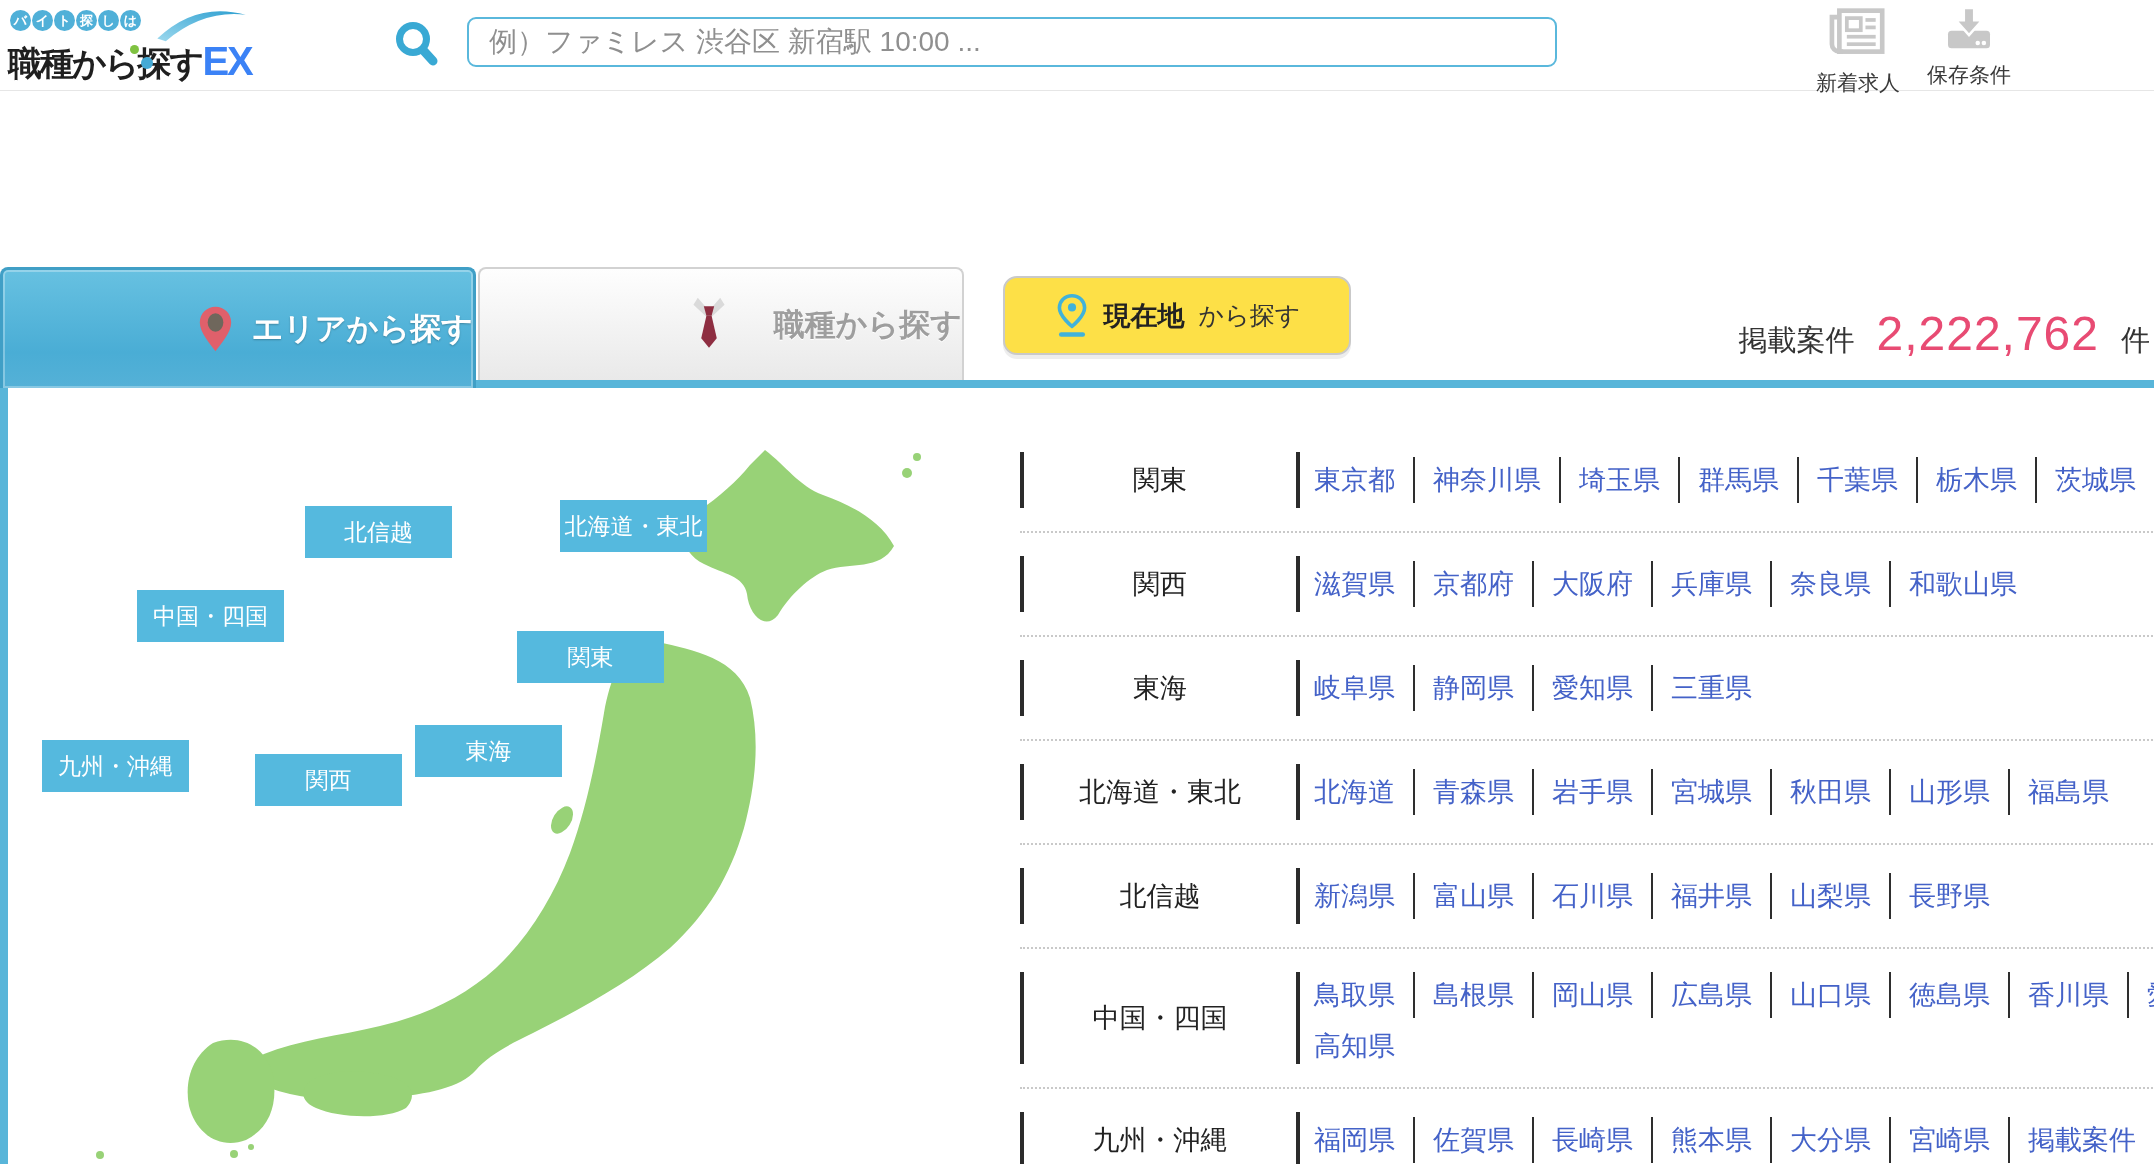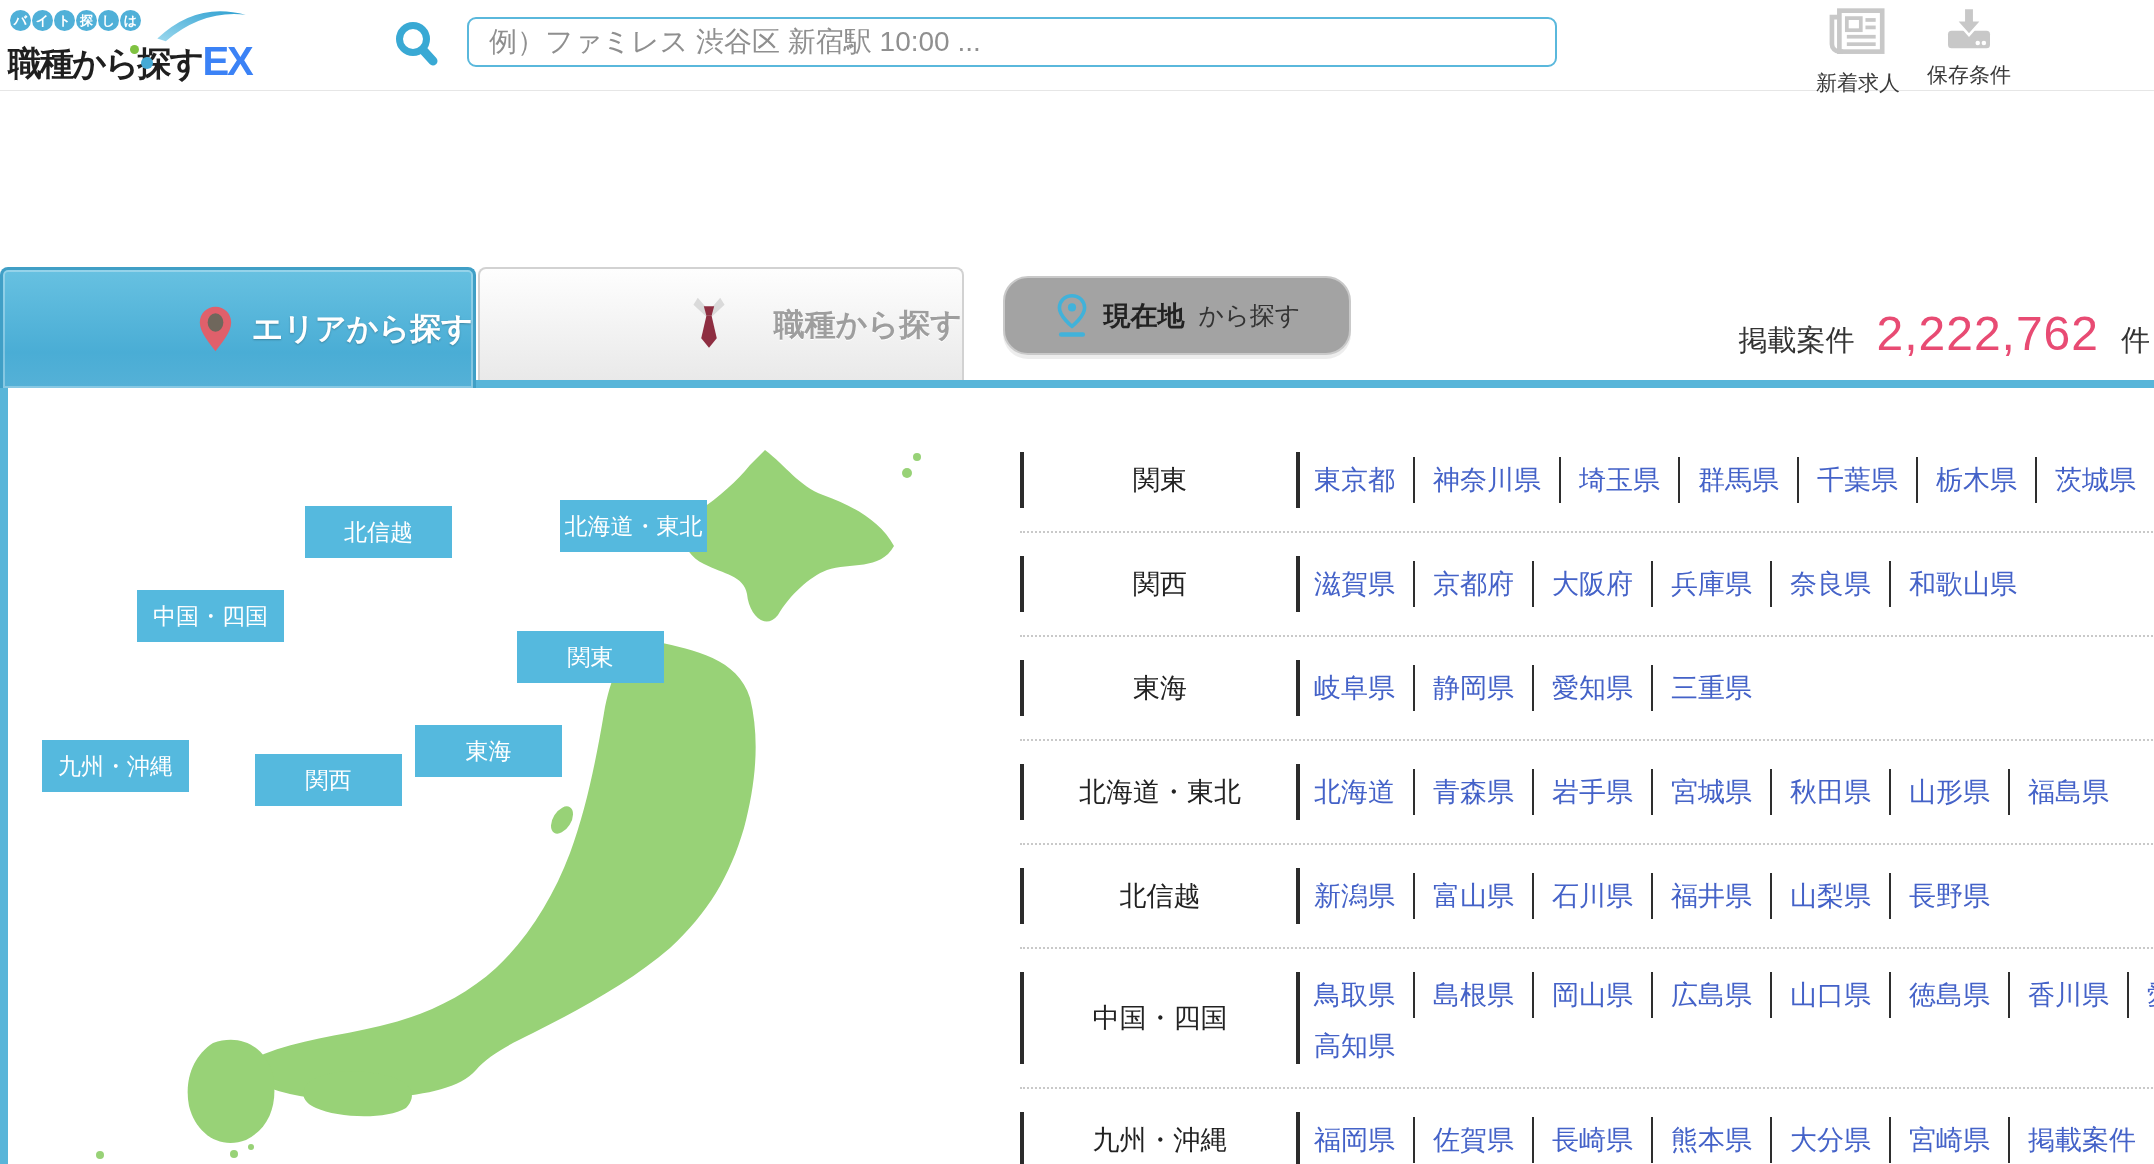--- a/index.html
+++ b/index.html
@@ -41,22 +41,22 @@
     background:linear-gradient(180deg,#67c1e1,#4aadd5 70%,#55b1d7);
     border:3px solid #409fc6;border-bottom:none;
     box-shadow:inset 0 0 0 2px rgba(255,255,255,.3);}
   .tab-inactive{left:478px;width:486px;z-index:1;
     background:linear-gradient(180deg,#fefefe,#e9e9e9);
     border:2px solid #d2d2d2;border-bottom:none;}
   .tab-label{font-size:31px;font-weight:bold;}
   .tab-active .tab-label{color:#fff;text-shadow:0 1px 2px rgba(0,0,0,.25);}
   .tab-inactive .tab-label{color:#9e9e9e;text-shadow:0 1px 0 #fff;margin-left:27px;}
 
-  .geo-btn{position:absolute;left:1003px;top:276px;width:348px;height:79px;background:#a3a3a3;
-    border:2px solid #c9c9c9;border-radius:25px;box-shadow:0 4px 0 rgba(0,0,0,.07);
+  .geo-btn{position:absolute;left:1003px;top:276px;width:348px;height:79px;background:#fde047;
+    border:2px solid #c9c9c9;border-radius:14px;box-shadow:0 4px 0 rgba(0,0,0,.07);
     display:flex;align-items:center;justify-content:center;gap:14px;cursor:pointer;
     font-family:"Liberation Sans",sans-serif;}
   .geo-strong{font-size:27px;font-weight:bold;color:#222;}
   .geo-rest{font-size:25px;color:#333;}
 
   .count{position:absolute;top:306px;right:4px;display:flex;align-items:baseline;gap:22px;}
   .count-prefix,.count-unit{font-size:29px;color:#333;}
   .count-num{font-size:48px;color:#e84b73;letter-spacing:1px;}
 
   

